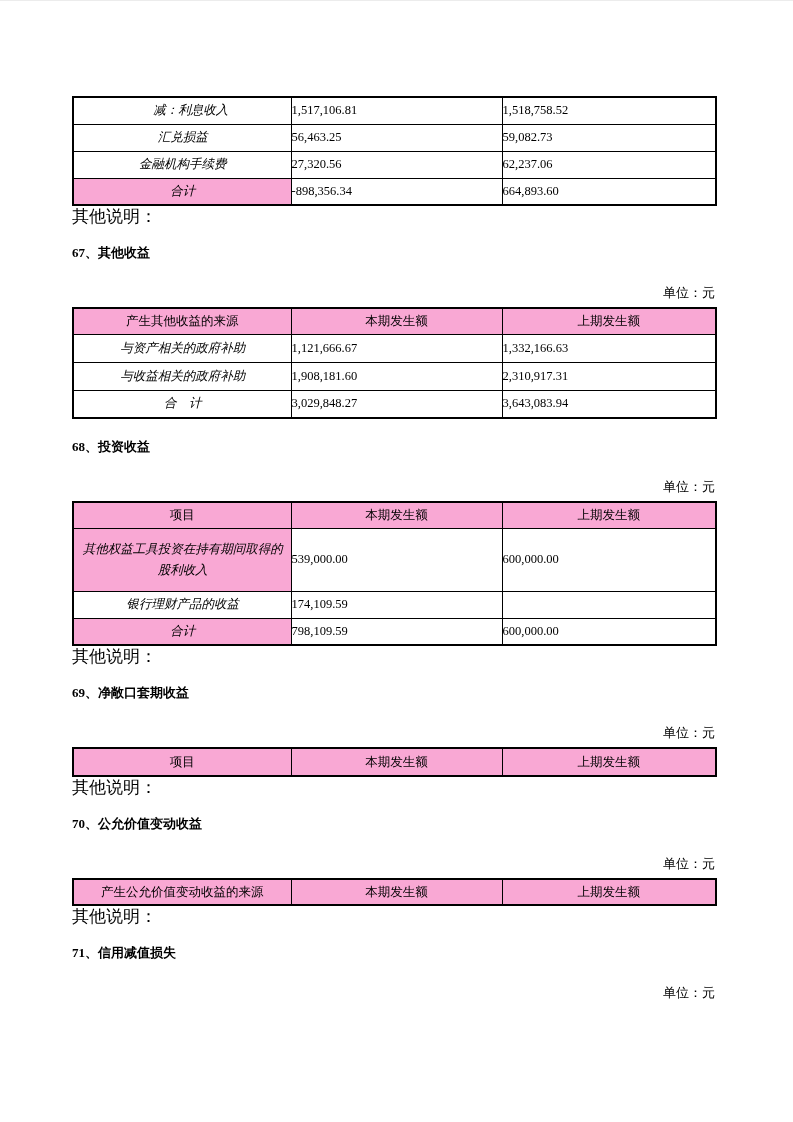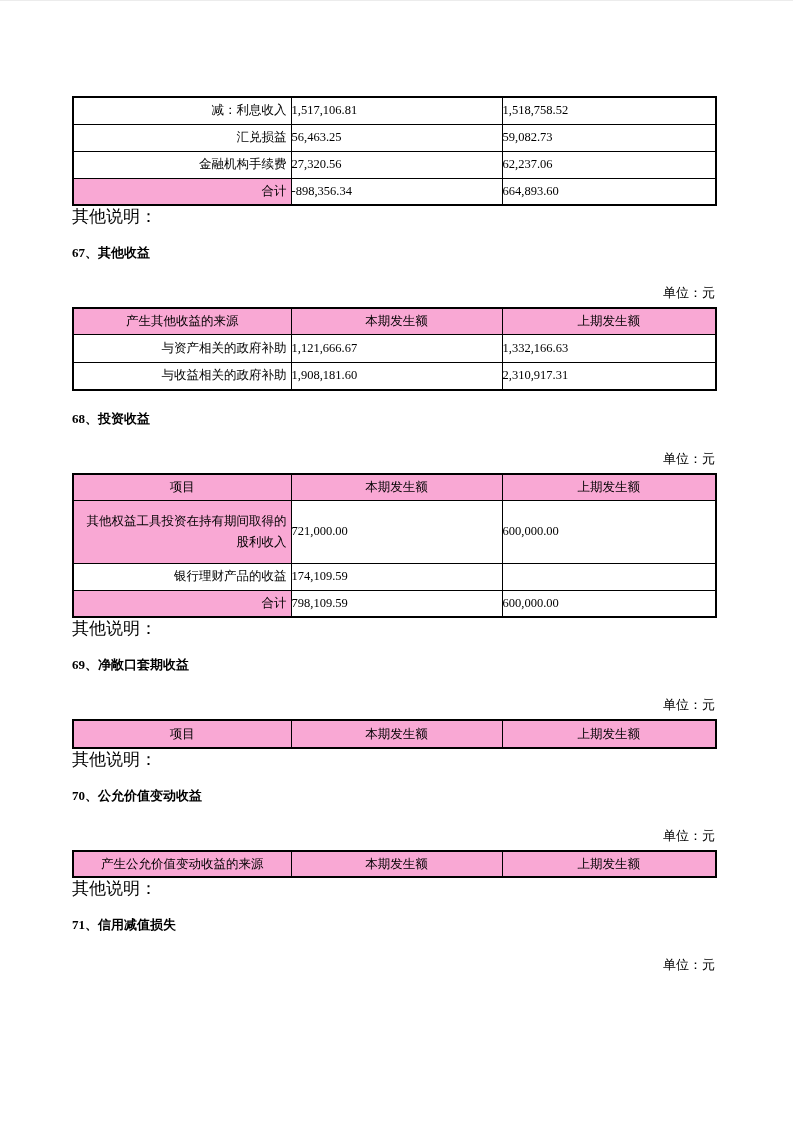--- a/index.html
+++ b/index.html
@@ -32,23 +32,24 @@
     padding: 0;
     vertical-align: middle;
     overflow: hidden;
   }
   th.col-head {
     background: #f9a8d4;
     text-align: center;
     height: 26px;
   }
   td.label {
-    text-align: right;
+    text-align: center;
     padding: 2px 4px 2px 5px;
     height: 27px;
+    font-style: italic;
   }
   td.label.tall { height: 63px; line-height: 21px; }
   td.label.indent { padding-left: 21px; }
   td.num {
     text-align: left;
     padding-right: 3px;
     height: 27px;
   }
   td.h28 { height: 28px; }
   td.gray { background: #f9a8d4; }
@@ -126,20 +127,25 @@
         <tr>
           <td class="label h28">与资产相关的政府补助</td>
           <td class="num h28">1,121,666.67</td>
           <td class="num h28">1,332,166.63</td>
         </tr>
         <tr>
           <td class="label h28">与收益相关的政府补助</td>
           <td class="num h28">1,908,181.60</td>
           <td class="num h28">2,310,917.31</td>
         </tr>
+        <tr>
+          <td class="label h28">合　计</td>
+          <td class="num h28">3,029,848.27</td>
+          <td class="num h28">3,643,083.94</td>
+        </tr>
       </tbody>
     </table>
   </div>
 
   <div>
     <div class="heading">68、投资收益</div>
     <div class="unit">单位：元</div>
     <table class="doc-table">
       <colgroup>
           <col style="width:218px">
@@ -147,21 +153,21 @@
           <col style="width:214px">
         </colgroup>
       <tbody>
         <tr>
           <th class="col-head">项目</th>
           <th class="col-head">本期发生额</th>
           <th class="col-head">上期发生额</th>
         </tr>
         <tr>
           <td class="label tall gray">其他权益工具投资在持有期间取得的股利收入</td>
-          <td class="num">721,000.00</td>
+          <td class="num">539,000.00</td>
           <td class="num">600,000.00</td>
         </tr>
         <tr>
           <td class="label">银行理财产品的收益</td>
           <td class="num">174,109.59</td>
           <td class="num"></td>
         </tr>
         <tr>
           <td class="label gray">合计</td>
           <td class="num">798,109.59</td>

